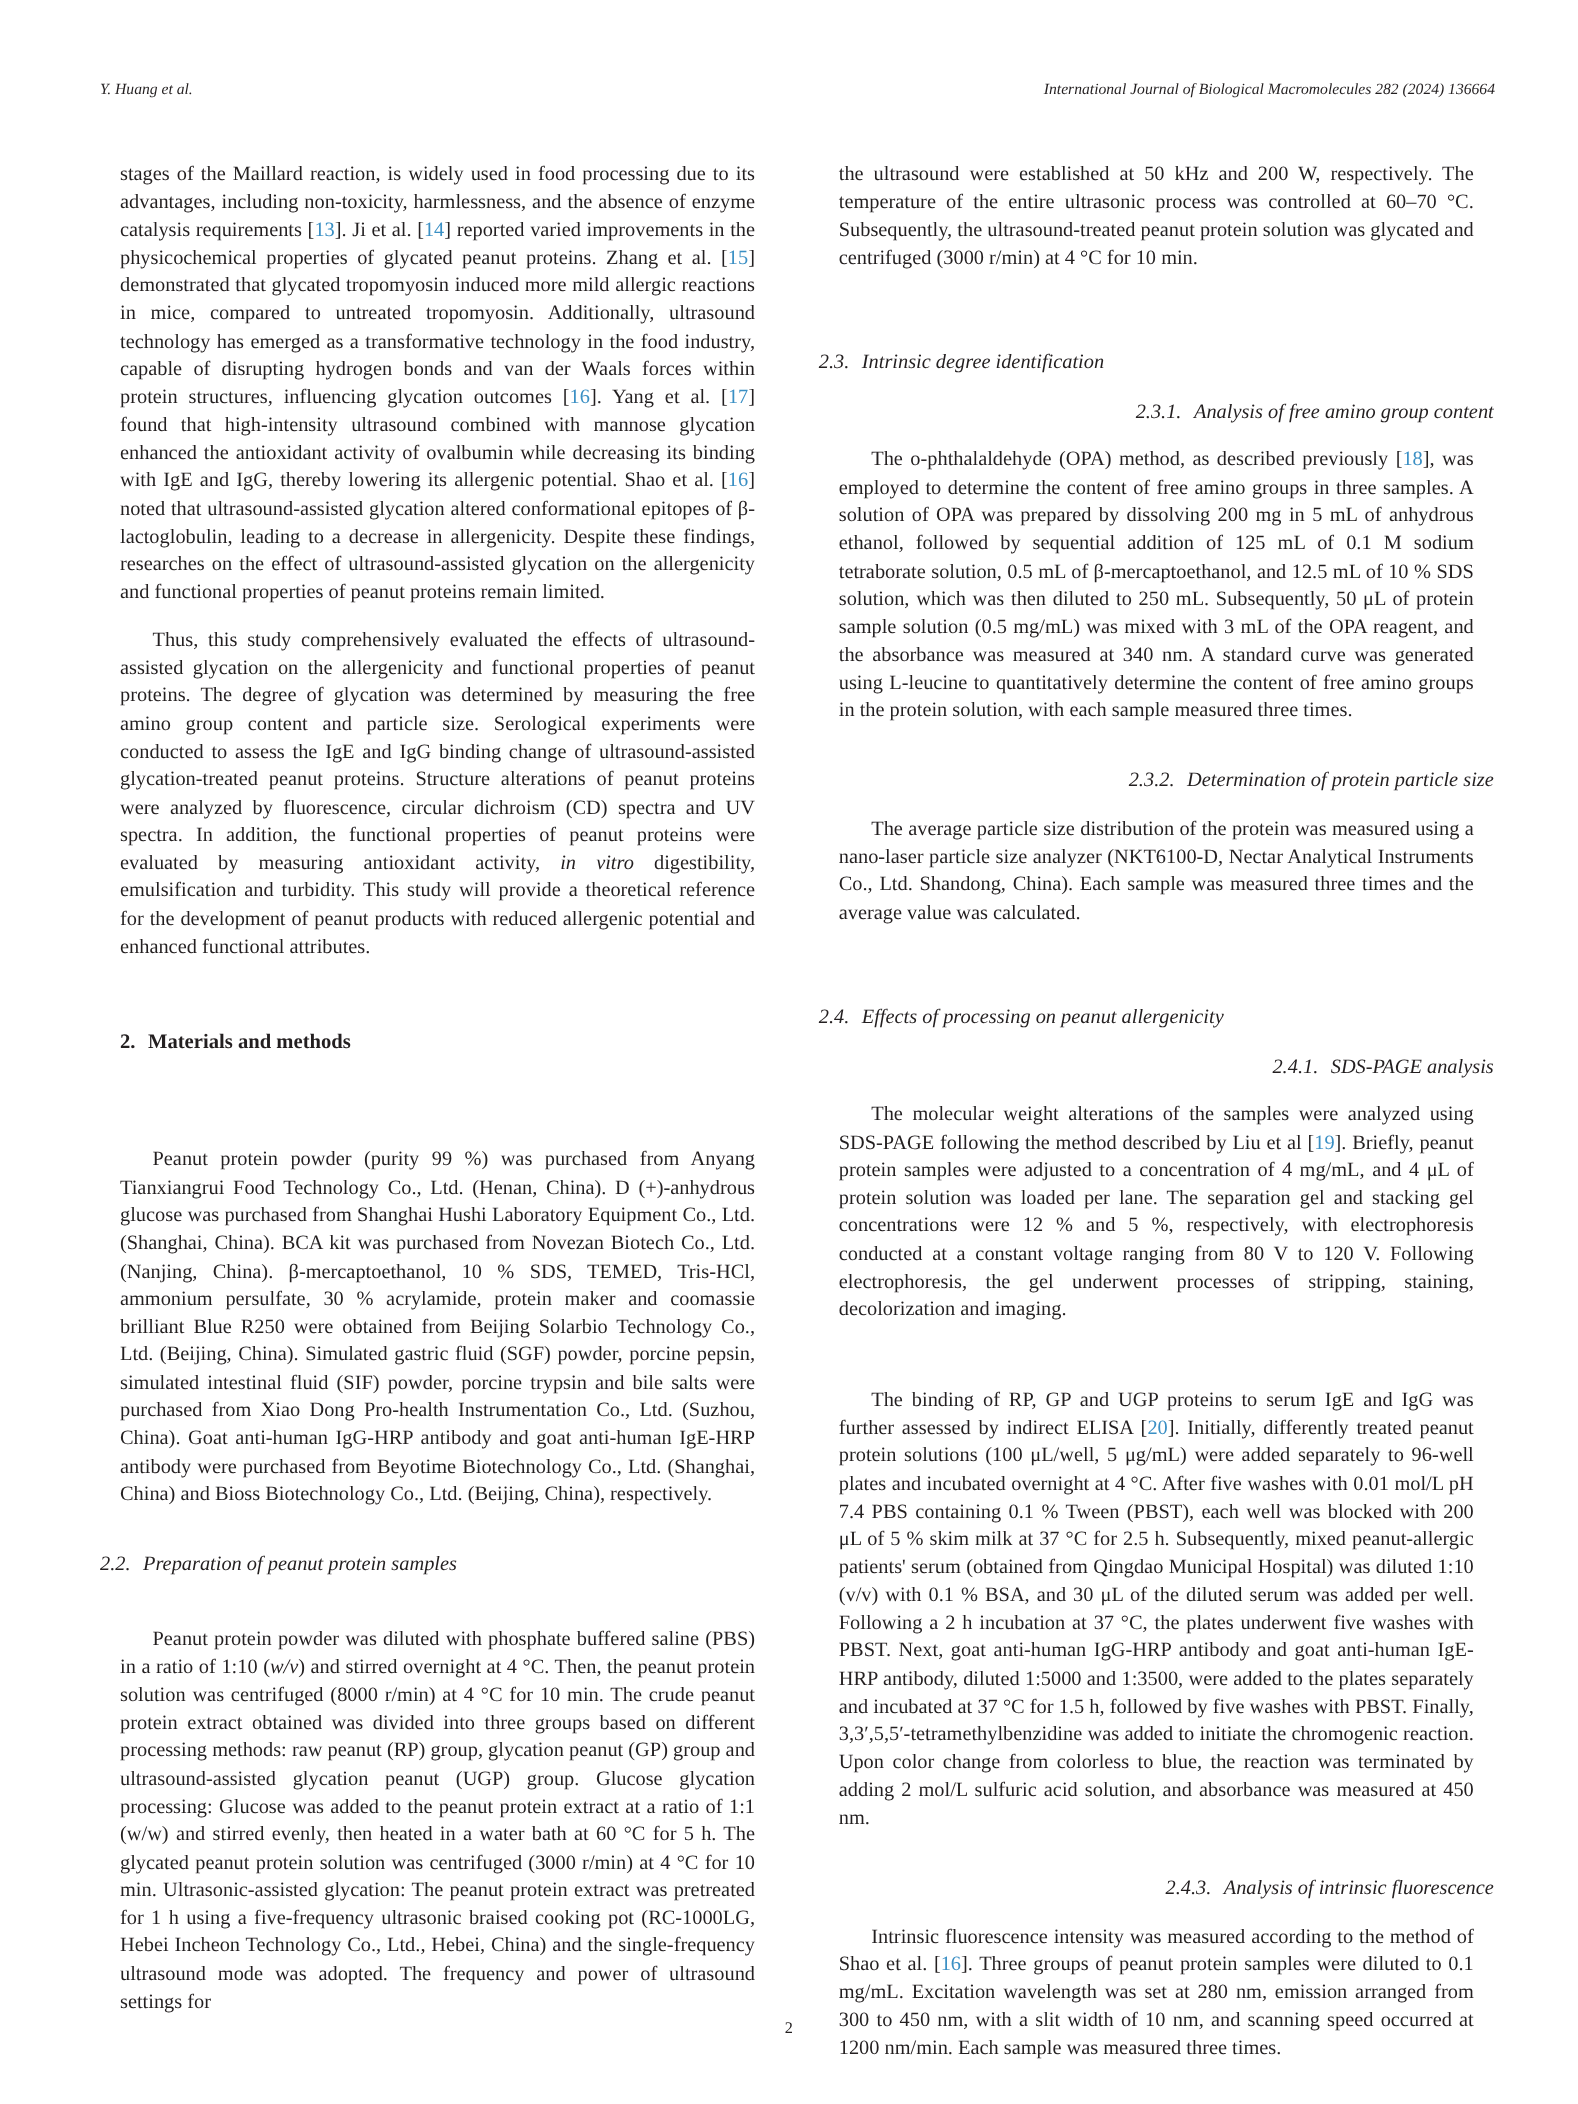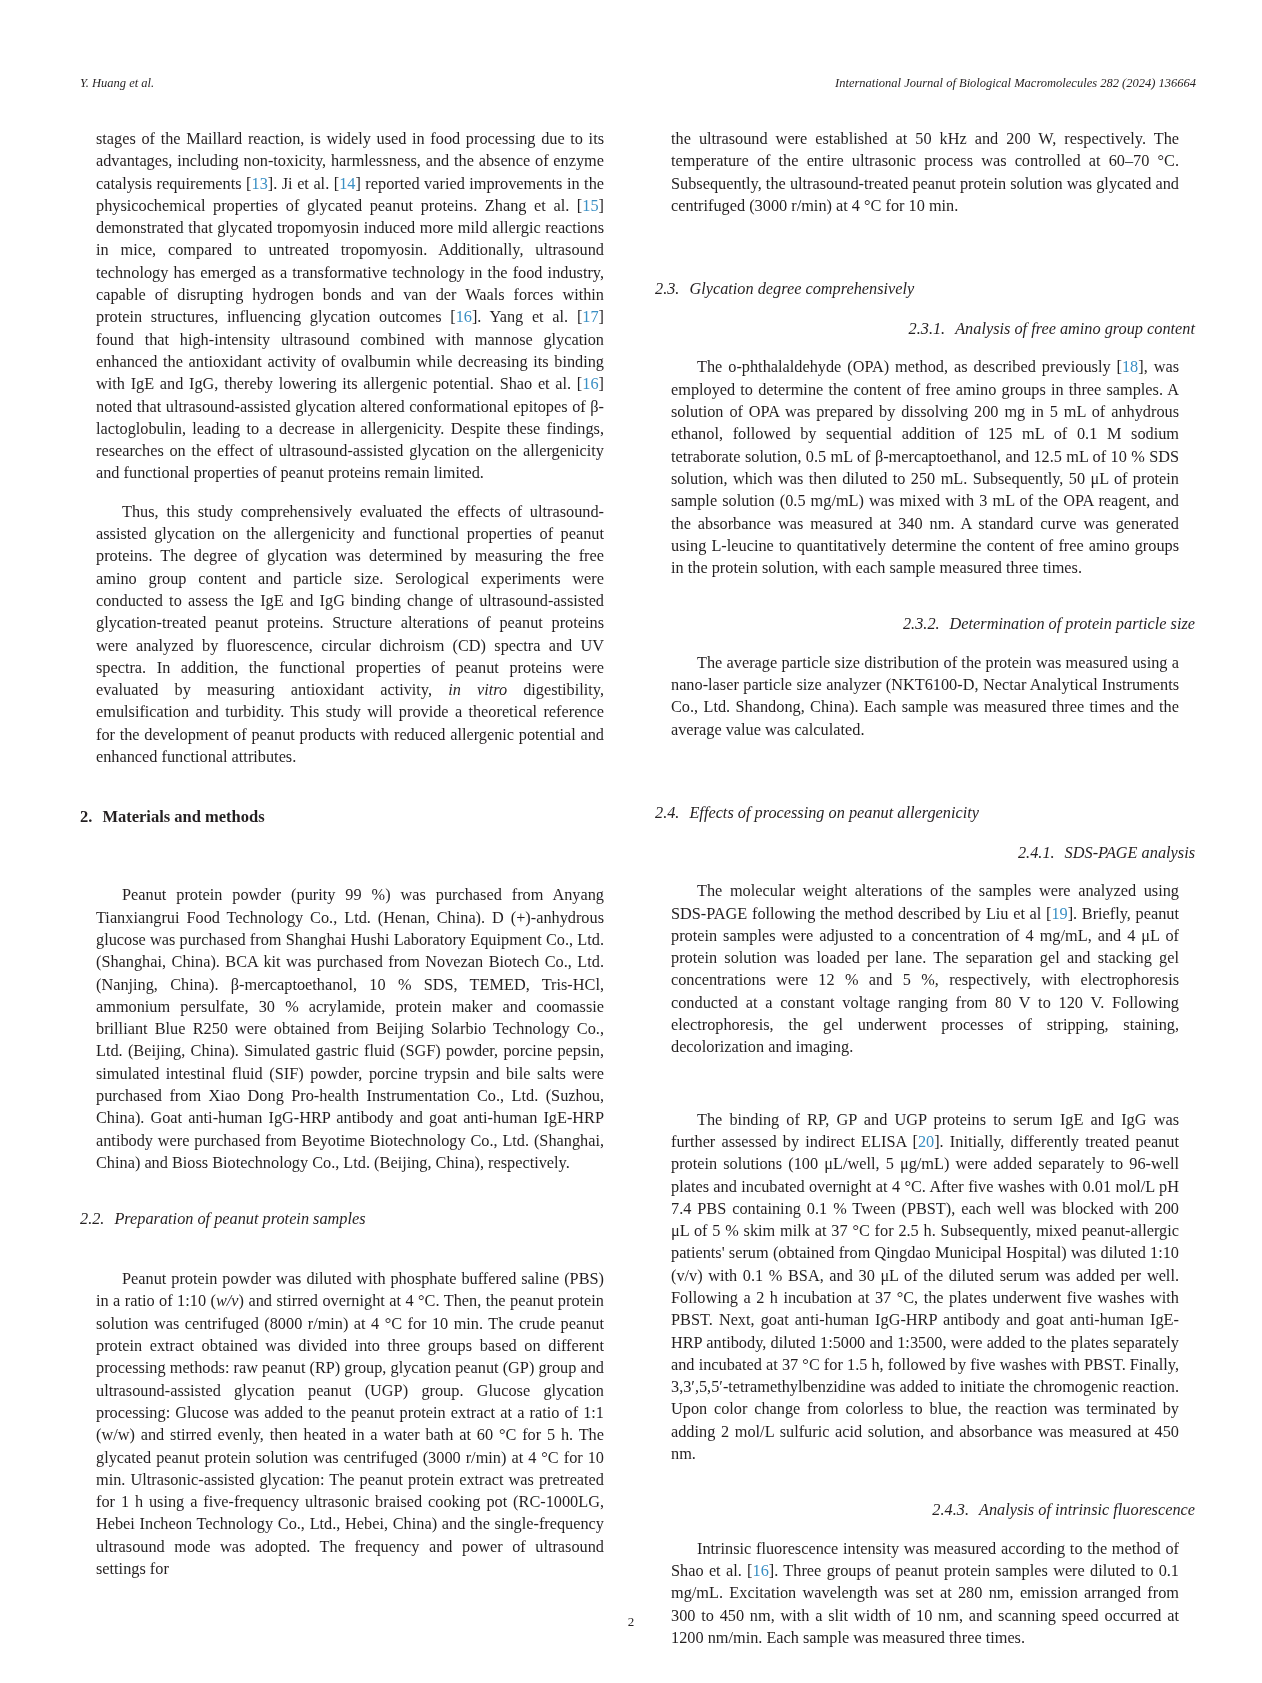--- a/index.html
+++ b/index.html
@@ -1,27 +1,27 @@
 <!DOCTYPE html>
 <html><head>
 <meta charset="utf-8">
 <style>
   html, body { margin: 0; padding: 0; background: #ffffff; }
   body { width: 1262px; height: 1683px; position: relative; overflow: hidden;
          font-family: "Liberation Serif", "DejaVu Serif", serif; color: #231f20; }
-  .running-head { position: absolute; top: 76px; font-style: italic; font-size: 12.5px; color: #231f20; }
+  .running-head { position: absolute; top: 64px; font-style: italic; font-size: 12.5px; color: #231f20; }
   .rh-left { left: 80px; }
   .rh-right { right: 66px; }
   .col { position: absolute; top: 112px; width: 540px; font-size: 16.3px; line-height: 22.3px; }
   .col-left { left: 80px; }
   .col-right { left: 655px; }
   p { margin: 16px; text-align: justify; }
   p.indent { text-indent: 26px; }
   .cite { color: #3a8fc4; }
-  h2.sec { font-weight: bold; font-size: 16.5px; margin: 0; line-height: 22px; }
+  h2.sec { font-weight: bold; font-size: 16.5px; margin: 16px; line-height: 22px; }
   h3.sub { font-style: italic; font-weight: normal; font-size: 16.3px; margin: 0; line-height: 22px; }
   h4.subsub { font-style: italic; font-weight: normal; font-size: 16.3px; margin: 0; line-height: 22.3px; text-align: right; }
   .num { margin-right: 10px; }
   .gap-l { height: 45px; }
   .gap-m { height: 22px; }
   .gap-s { height: 18px; }
   .page-number { position: absolute; top: 1614px; left: 0; width: 1262px; text-align: center; font-size: 13px; }
 </style>
 </head>
 <body>
@@ -45,21 +45,21 @@
   <h3 class="sub"><span class="num">2.2.</span><span>Preparation of peanut protein samples</span></h3>
   <div class="gap-m"></div>
   <p class="indent">
     <span>Peanut protein powder was diluted with phosphate buffered saline (PBS) in a ratio of 1:10 (</span><i>w/v</i><span>) and stirred overnight at 4 °C. Then, the peanut protein solution was centrifuged (8000 r/min) at 4 °C for 10 min. The crude peanut protein extract obtained was divided into three groups based on different processing methods: raw peanut (RP) group, glycation peanut (GP) group and ultrasound-assisted glycation peanut (UGP) group. Glucose glycation processing: Glucose was added to the peanut protein extract at a ratio of 1:1 (w/w) and stirred evenly, then heated in a water bath at 60 °C for 5 h. The glycated peanut protein solution was centrifuged (3000 r/min) at 4 °C for 10 min. Ultrasonic-assisted glycation: The peanut protein extract was pretreated for 1 h using a five-frequency ultrasonic braised cooking pot (RC-1000LG, Hebei Incheon Technology Co., Ltd., Hebei, China) and the single-frequency ultrasound mode was adopted. The frequency and power of ultrasound settings for</span>
   </p>
 </div>
 
 <div class="col col-right">
   <p>the ultrasound were established at 50 kHz and 200 W, respectively. The temperature of the entire ultrasonic process was controlled at 60–70 °C. Subsequently, the ultrasound-treated peanut protein solution was glycated and centrifuged (3000 r/min) at 4 °C for 10 min.</p>
   <div class="gap-l"></div>
-  <h3 class="sub"><span class="num">2.3.</span><span>Glycation degree comprehensively</span></h3>
+  <h3 class="sub"><span class="num">2.3.</span><span>Intrinsic degree identification</span></h3>
   <div class="gap-s"></div>
   <h4 class="subsub"><span class="num">2.3.1.</span><span>Analysis of free amino group content</span></h4>
   <p class="indent">
     <span>The o-phthalaldehyde (OPA) method, as described previously [</span><a class="cite" style="color: rgb(58, 143, 196);">18</a><span>], was employed to determine the content of free amino groups in three samples. A solution of OPA was prepared by dissolving 200 mg in 5 mL of anhydrous ethanol, followed by sequential addition of 125 mL of 0.1 M sodium tetraborate solution, 0.5 mL of β-mercaptoethanol, and 12.5 mL of 10 % SDS solution, which was then diluted to 250 mL. Subsequently, 50 μL of protein sample solution (0.5 mg/mL) was mixed with 3 mL of the OPA reagent, and the absorbance was measured at 340 nm. A standard curve was generated using L-leucine to quantitatively determine the content of free amino groups in the protein solution, with each sample measured three times.</span>
   </p>
   <div class="gap-s"></div>
   <h4 class="subsub"><span class="num">2.3.2.</span><span>Determination of protein particle size</span></h4>
   <p class="indent">The average particle size distribution of the protein was measured using a nano-laser particle size analyzer (NKT6100-D, Nectar Analytical Instruments Co., Ltd. Shandong, China). Each sample was measured three times and the average value was calculated.</p>
   <div class="gap-l"></div>
   <h3 class="sub"><span class="num">2.4.</span><span>Effects of processing on peanut allergenicity</span></h3>

